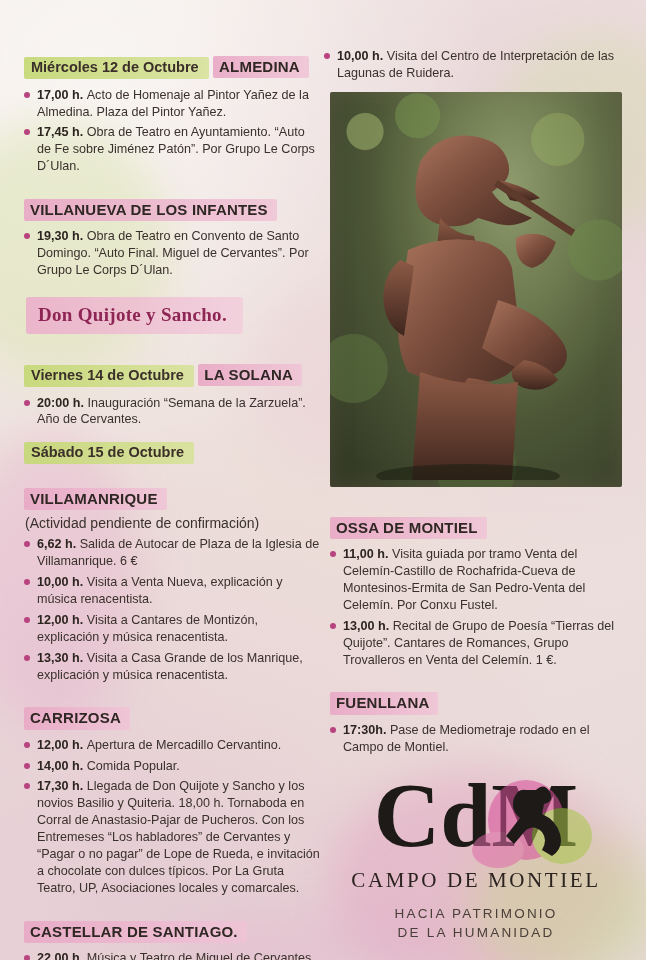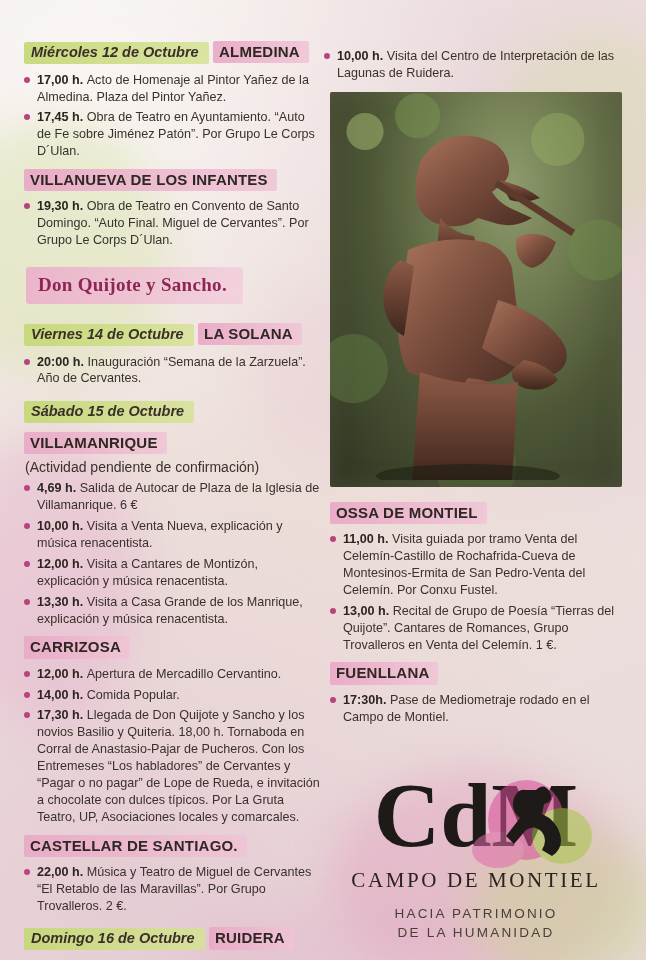--- a/index.html
+++ b/index.html
@@ -52,32 +52,31 @@
   .date-head {
     display: inline-block;
     font-weight: bold;
     font-size: 14.5px;
     color: #3b2f2a;
     padding: 2px 10px 3px 7px;
     margin: 10px 0 4px 0;
     line-height: 1.15;
     background: linear-gradient(95deg, rgba(198,216,120,0.95), rgba(214,226,150,0.85));
     border-radius: 2px;
-    font-style: italic;
   }
   .date-head.first { margin-top: 0; }
 
   .town-head {
     display: inline-block;
     font-weight: bold;
     font-size: 15px;
     letter-spacing: 0.2px;
     color: #2f2723;
     padding: 2px 9px 3px 6px;
-    margin: 5px 0 3px 0;
+    margin: 20px 0 3px 0;
     line-height: 1.15;
     background: linear-gradient(95deg, rgba(233,170,198,0.95), rgba(240,196,214,0.85));
     border-radius: 2px;
   }
 
   .subnote {
     font-size: 14px;
     color: #3a312c;
     margin: 1px 0 3px 1px;
     line-height: 1.3;
@@ -234,21 +233,21 @@
       <b>20:00 h. </b>
       <span>Inauguración “Semana de la Zarzuela”. Año de Cervantes.</span>
     </div>
 
     <div class="date-head">Sábado 15 de Octubre</div>
     <div class="town-head">VILLAMANRIQUE</div>
     <div class="subnote">(Actividad pendiente de confirmación)</div>
 
     <div class="event">
       <span class="dot"></span>
-      <b>4,69 h. </b>
+      <b>6,62 h. </b>
       <span>Salida de Autocar de Plaza de la Iglesia de Villamanrique. 6 €</span>
     </div>
     <div class="event">
       <span class="dot"></span>
       <b>10,00 h. </b>
       <span>Visita a Venta Nueva, explicación y música renacentista.</span>
     </div>
     <div class="event">
       <span class="dot"></span>
       <b>12,00 h. </b>

